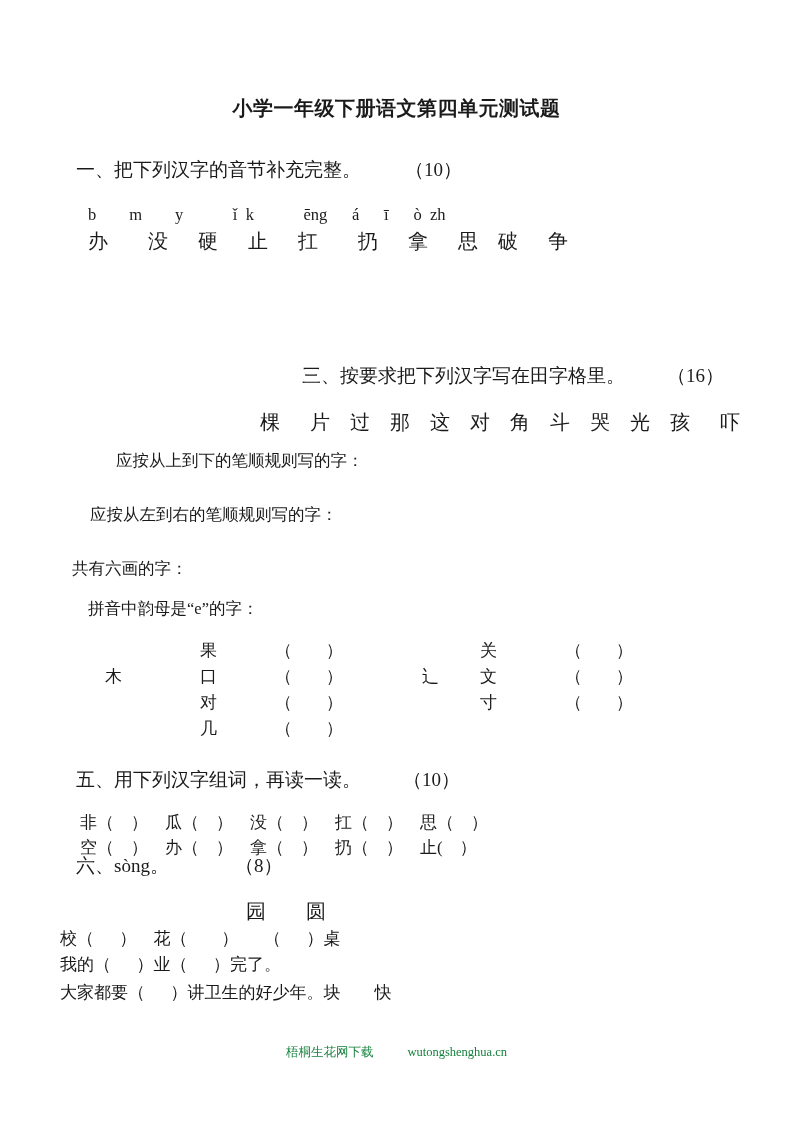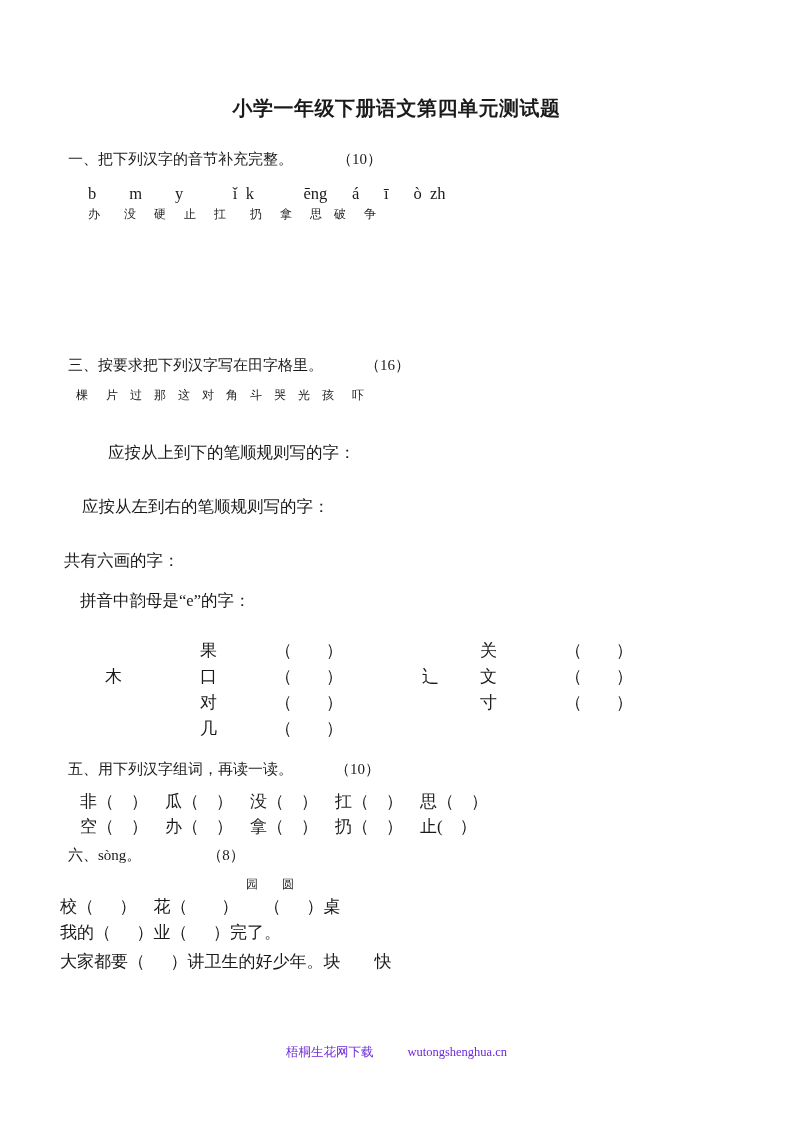--- a/index.html
+++ b/index.html
@@ -28,50 +28,50 @@
     text-align: center;
     font-size: 20px;
     font-weight: bold;
     letter-spacing: 0.5px;
     margin: 0;
     padding-top: 96px;
     line-height: 1.2;
   }
   
   .sec-head {
-    font-size: 15px;
+    font-size: 19px;
     line-height: 1.25;
     white-space: pre;
-    margin: 8px;
+    margin: 16px;
   }
   
   .row {
     font-size: 17px;
     line-height: 1.3;
     white-space: pre;
     margin: 0;
   }
   .pinyin {
     font-family: "Liberation Serif", "DejaVu Serif", serif;
     font-size: 16.5px;
     white-space: pre;
     line-height: 1.3;
     margin: 0;
   }
   .han {
-    font-size: 12px;
+    font-size: 20px;
     white-space: pre;
     line-height: 1.3;
     margin: 0;
   }
   .prompt {
     font-size: 16.5px;
     line-height: 1.3;
     white-space: pre;
-    margin: 4px;
+    margin: 12px;
   }
   
   .abs { position: absolute; }
 
   
   .s4-grid {
     position: relative;
     height: 106px;
   }
   .s4-cell {
@@ -81,40 +81,40 @@
     line-height: 1;
   }
   
   .footer {
     position: absolute;
     left: 0;
     top: 1044px;
     width: 793px;
     text-align: center;
     font-size: 12.5px;
-    color: #6d28d9;
+    color: #15803d;
     white-space: pre;
     font-family: "Liberation Serif", "DejaVu Serif", serif;
   }
 </style>
 </head>
 <body>
 
 <div class="page">
 
   <h1 class="doc-title">小学一年级下册语文第四单元测试题</h1>
 
   <div class="abs" style="left:60px; top:142px; width:680px;">
     <div class="sec-head"><span>一、把下列汉字的音节补充完整。</span><span style="display:inline-block;width:44px;"></span><span>（10）</span></div>
     <div class="pinyin" style="padding-left:28px; padding-top:6px;">b        m        y            ǐ  k            ēng      á      ī      ò  zh</div>
     <div class="han" style="padding-left:28px; padding-top:3px;">办        没      硬      止      扛        扔      拿      思    破      争</div>
   </div>
 
 
-  <div class="abs" style="left:60px; top:348px; width:680px;">
+  <div class="abs" style="left:60px; top:348px; width:680px;text-align:right;">
     <div class="sec-head"><span>三、按要求把下列汉字写在田字格里。</span><span style="display:inline-block;width:42px;"></span><span>（16）</span></div>
     <div class="han" style="padding-left:16px; padding-top:5px;">棵      片    过    那    这    对    角    斗    哭    光    孩      吓</div>
   </div>
 
   <div class="prompt abs" style="left:104px; top:438px;">应按从上到下的笔顺规则写的字：</div>
   <div class="prompt abs" style="left:78px;  top:492px;">应按从左到右的笔顺规则写的字：</div>
   <div class="prompt abs" style="left:60px;  top:546px;">共有六画的字：</div>
   <div class="prompt abs" style="left:76px;  top:586px;">拼音中韵母是“e”的字：</div>
 
   <div class="abs" style="left:60px; top:622px; width:680px;">

